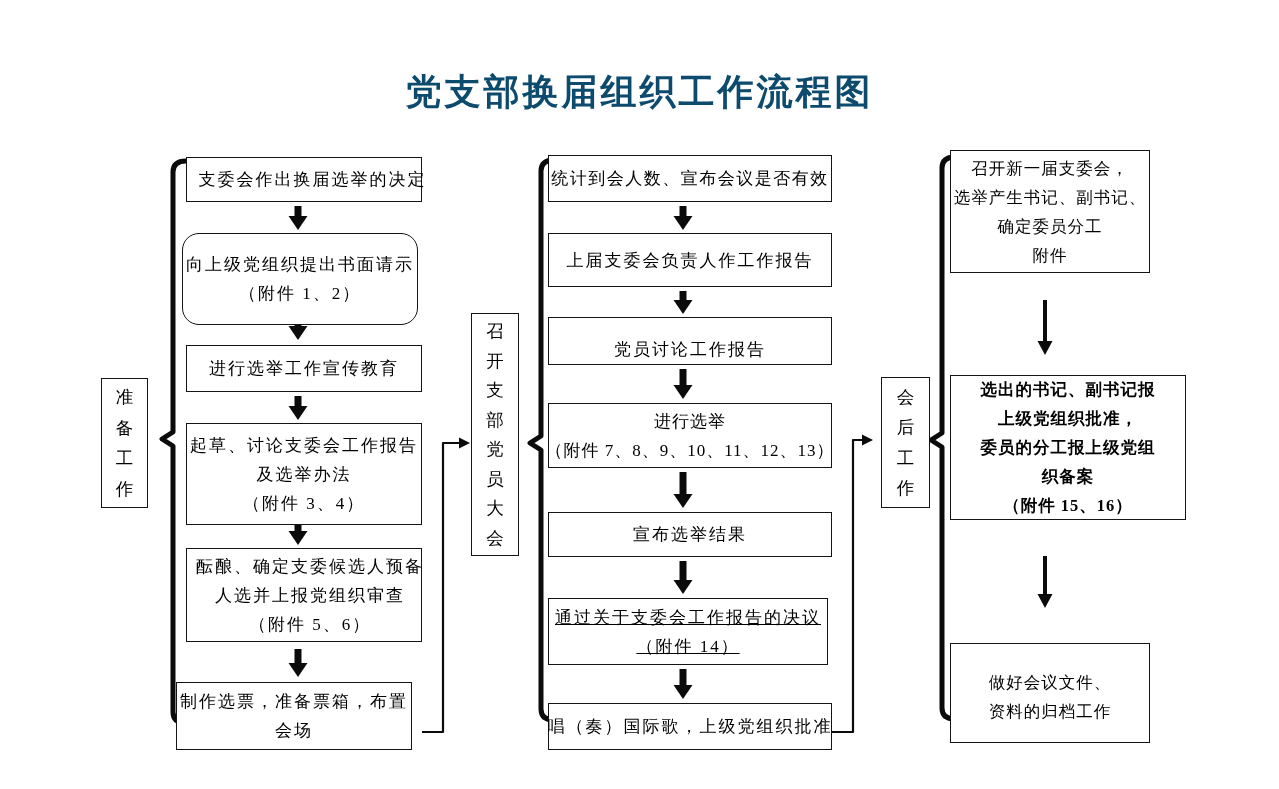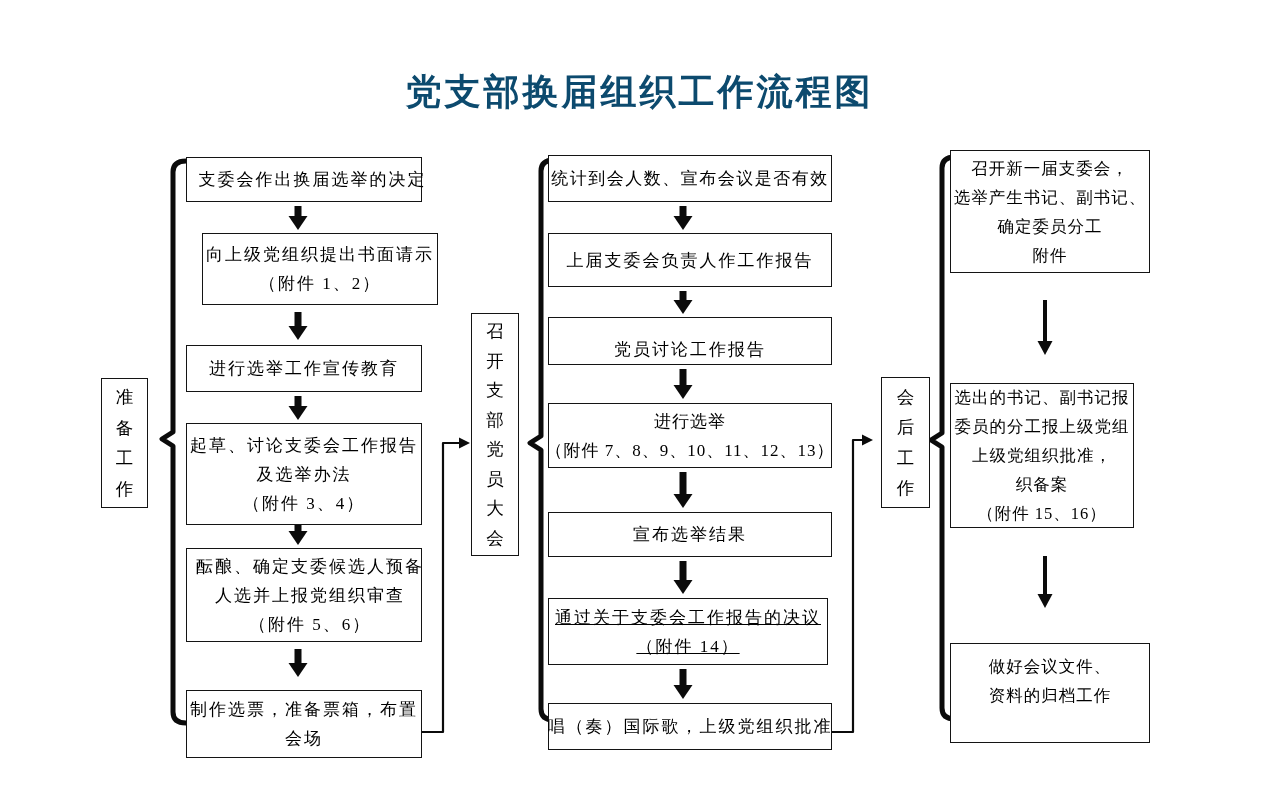--- a/index.html
+++ b/index.html
@@ -14,21 +14,21 @@
     font-weight:bold;font-size:36px;letter-spacing:3px;color:#0c4a6e;
   }
   .step{
     position:absolute;border:1.6px solid #141414;background:#fff;
     box-sizing:border-box;display:flex;flex-direction:column;
     justify-content:center;align-items:center;
     font-size:17px;line-height:29px;letter-spacing:2px;text-align:center;
   }
   .step .line{white-space:nowrap;}
   .rt{font-size:16.5px;letter-spacing:1px;}
-  .top-align{justify-content:flex-start;padding-top:8px;}
+  .top-align{justify-content:center;padding-top:8px;}
   .vlabel{
     position:absolute;border:1.6px solid #141414;background:#fff;
     box-sizing:border-box;display:flex;flex-direction:column;
     justify-content:space-evenly;align-items:center;
     font-size:17.5px;
   }
   svg.layer{position:absolute;left:0;top:0;}
   svg .stroke{fill:none;stroke:#0b0b0b;}
   svg .fill{fill:#0b0b0b;stroke:none;}
 </style>
@@ -130,38 +130,38 @@
 <div class="vlabel" style="left:881px;top:377px;width:49px;height:131px;">
     <span>会</span>
     <span>后</span>
     <span>工</span>
     <span>作</span>
   </div>
 
 <div class="step" style="left:186px;top:157px;width:236px;height:45px;padding-left:17px;">
     <div class="line">支委会作出换届选举的决定</div>
   </div>
-<div class="step" style="left:202px;top:233px;width:236px;height:72px;">
+<div class="step" style="left:182px;top:233px;width:236px;height:92px;border-radius:17px;">
     <div class="line">向上级党组织提出书面请示</div>
     <div class="line">（附件 1、2）</div>
   </div>
 <div class="step" style="left:186px;top:345px;width:236px;height:47px;">
     <div class="line">进行选举工作宣传教育</div>
   </div>
 <div class="step" style="left:186px;top:423px;width:236px;height:102px;">
     <div class="line">起草、讨论支委会工作报告</div>
     <div class="line">及选举办法</div>
     <div class="line">（附件 3、4）</div>
   </div>
 <div class="step" style="left:186px;top:548px;width:236px;height:94px;padding-left:12px;">
     <div class="line">酝酿、确定支委候选人预备</div>
     <div class="line">人选并上报党组织审查</div>
     <div class="line">（附件 5、6）</div>
   </div>
-<div class="step" style="left:186px;top:682px;width:236px;height:68px;margin-top:8px;">
+<div class="step" style="left:176px;top:682px;width:236px;height:68px;">
     <div class="line">制作选票，准备票箱，布置</div>
     <div class="line">会场</div>
   </div>
 
 <div class="step" style="left:548px;top:155px;width:284px;height:47px;letter-spacing:1.5px;justify-content:center;">
     <div class="line">统计到会人数、宣布会议是否有效</div>
   </div>
 <div class="step" style="left:548px;top:233px;width:284px;height:54px;">
     <div class="line">上届支委会负责人作工作报告</div>
   </div>
@@ -182,23 +182,23 @@
 <div class="step" style="left:548px;top:703px;width:284px;height:47px;">
     <div class="line">唱（奏）国际歌，上级党组织批准</div>
   </div>
 
 <div class="step rt" style="left:950px;top:150px;width:200px;height:123px;">
     <div class="line">召开新一届支委会，</div>
     <div class="line">选举产生书记、副书记、</div>
     <div class="line">确定委员分工</div>
     <div class="line">附件</div>
   </div>
-<div class="step rt" style="left:950px;top:383px;width:184px;height:145px;">
+<div class="step rt" style="left:950px;top:375px;width:236px;height:145px;font-weight:bold;">
     <div class="line">选出的书记、副书记报</div>
+    <div class="line">上级党组织批准，</div>
     <div class="line">委员的分工报上级党组</div>
-    <div class="line">上级党组织批准，</div>
     <div class="line">织备案</div>
     <div class="line">（附件 15、16）</div>
   </div>
 <div class="step rt top-align" style="left:950px;top:643px;width:200px;height:100px;">
     <div class="line">做好会议文件、</div>
     <div class="line">资料的归档工作</div>
   </div>
 
 </body></html>

